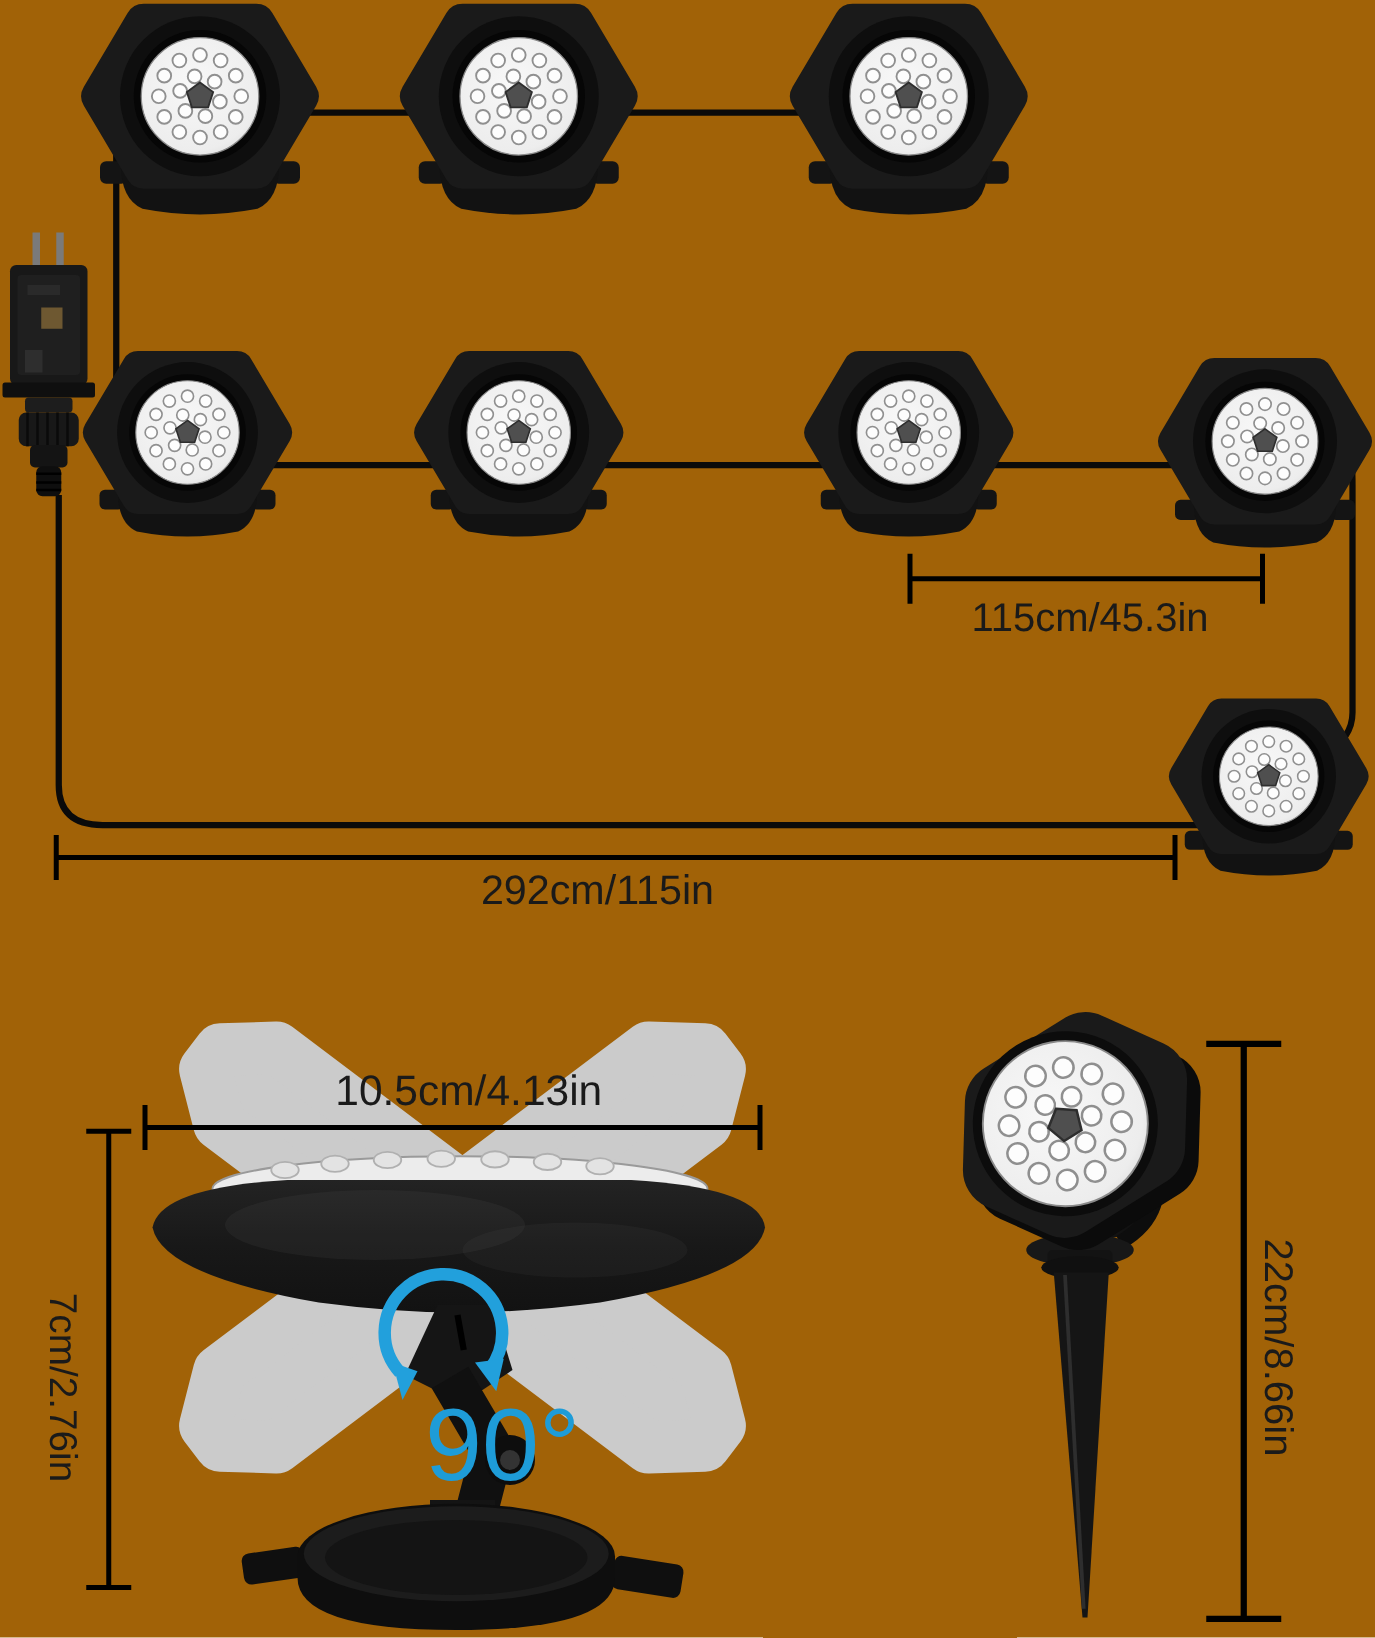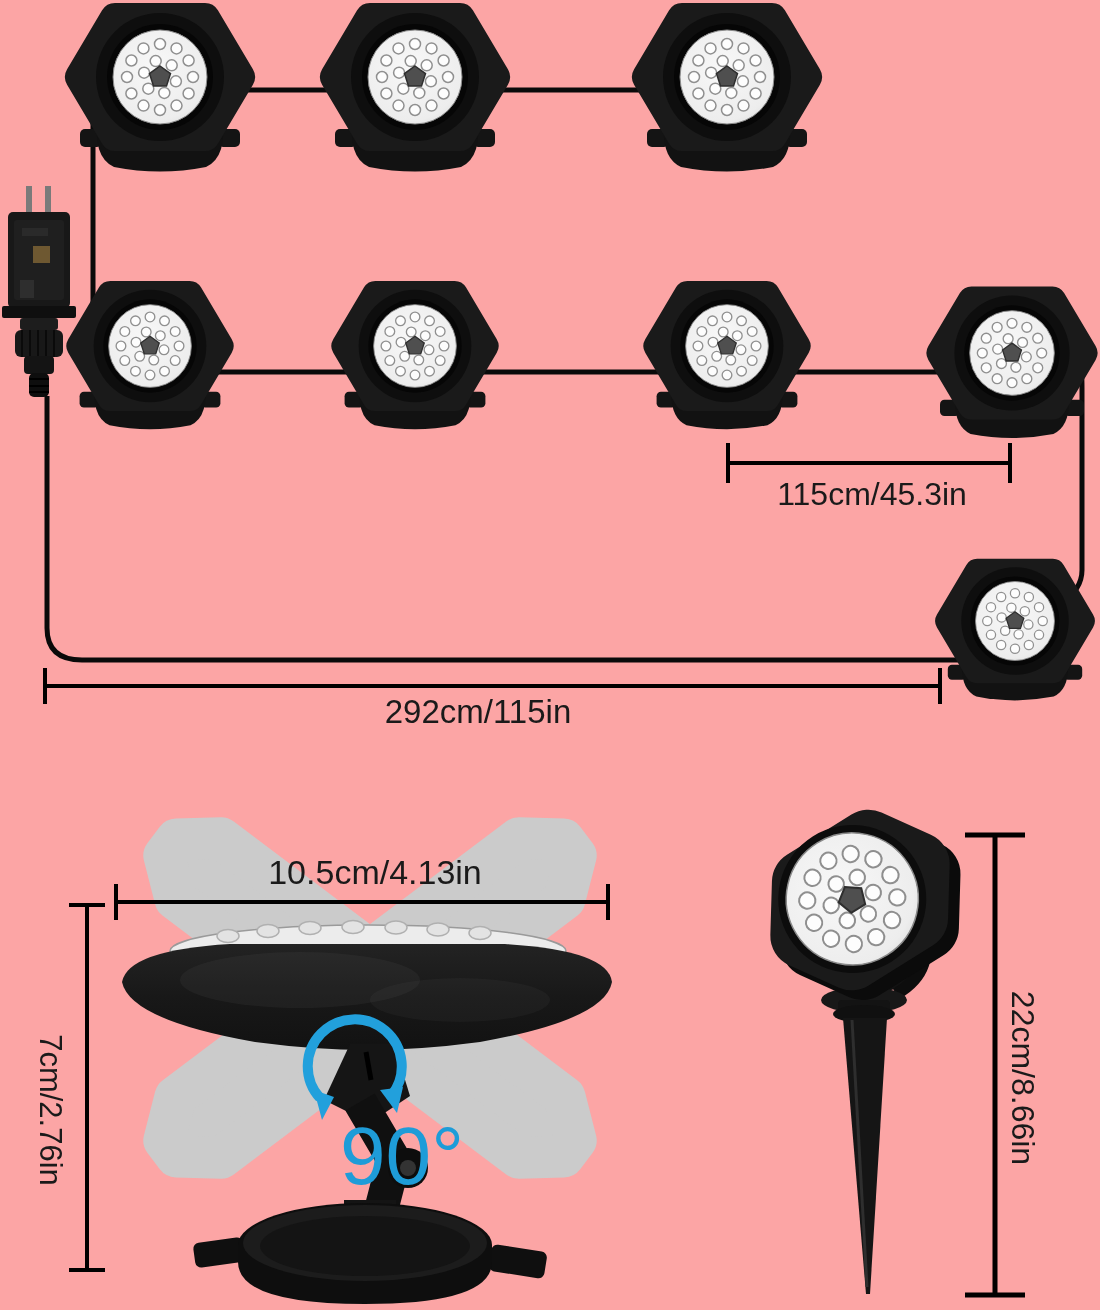--- a/index.html
+++ b/index.html
@@ -1,16 +1,16 @@
 <!DOCTYPE html>
 <html><head>
 <meta charset="utf-8">
 <style>
   html,body{margin:0;padding:0;background:#ffffff;}
-  .page{width:1100px;height:1310px;position:relative;background:#fca5a5;overflow:hidden;}
+  .page{width:1100px;height:1310px;position:relative;background:#a16207;overflow:hidden;}
   text{font-family:"Liberation Sans",sans-serif;fill:#1a1a1a;}
 </style>
 </head>
 <body>
 
 <div class="page">
 <svg width="1100" height="1310" viewBox="0 0 1100 1310" xmlns="http://www.w3.org/2000/svg">
   <defs>
     <radialGradient id="faceGrad" cx="0.45" cy="0.4" r="0.75">
       <stop offset="0" stop-color="#f8f8f8"></stop>

